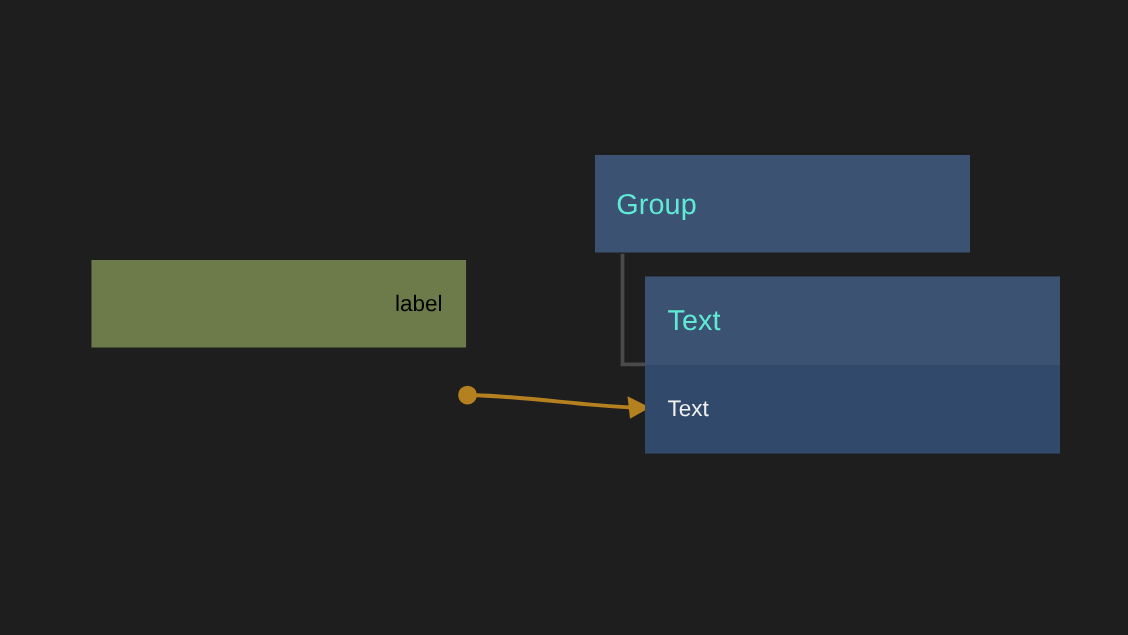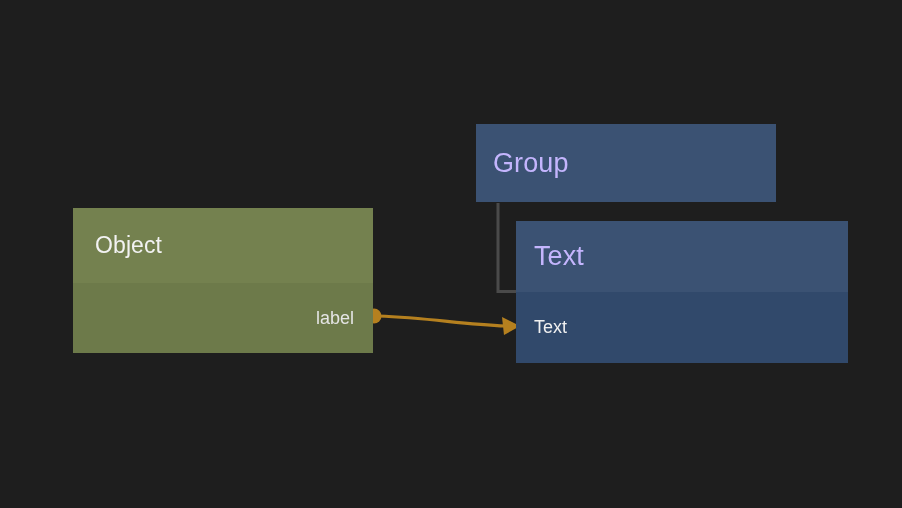--- a/index.html
+++ b/index.html
@@ -65,41 +65,41 @@
     padding: 0 19px;
     justify-content: flex-end;
   }
   .title-green {
     color: #f2f2f2;
     font-size: 23px;
     font-weight: 400;
     letter-spacing: 0.1px;
   }
   .field-green {
-    color: #e5e5e5;
+    color: #000000;
     font-size: 18px;
     font-weight: 400;
     margin-left: 32px;
   }
 
   
   #group-node {
     left: 476px;
     top: 124px;
     width: 300px;
     height: 78px;
     background: #3b5273;
   }
   #group-node .node-header {
     height: 78px;
     padding: 0 17px;
   }
   .title-blue {
-    color: #c4b5fd;
-    font-size: 27px;
+    color: #5eead4;
+    font-size: 23px;
     font-weight: 400;
     letter-spacing: 0.1px;
   }
 
   
   #text-node {
     left: 516px;
     top: 221px;
     width: 332px;
     height: 142px;
@@ -144,23 +144,20 @@
     <path d="M 498 203 L 498 291.5 L 518 291.5" fill="none" stroke="#4a4a4a" stroke-width="3" stroke-linecap="butt" stroke-linejoin="miter"></path>
 
     <path d="M 378 316 C 430 318, 460 324, 506 326" fill="none" stroke="#b5801f" stroke-width="3.2" stroke-linecap="round"></path>
 
     <circle cx="374" cy="316" r="7.5" fill="#b5801f"></circle>
 
     <polygon points="520,326 502,317 504,335" fill="#b5801f"></polygon>
   </svg>
 
   <div class="node" id="object-node">
-    <div class="node-header">
-      <span class="title-green">Object</span>
-    </div>
     <div class="node-body">
       <div class="row">
         <span class="field-green">label</span>
       </div>
     </div>
   </div>
 
   <div class="node" id="group-node">
     <div class="node-header">
       <span class="title-blue">Group</span>

